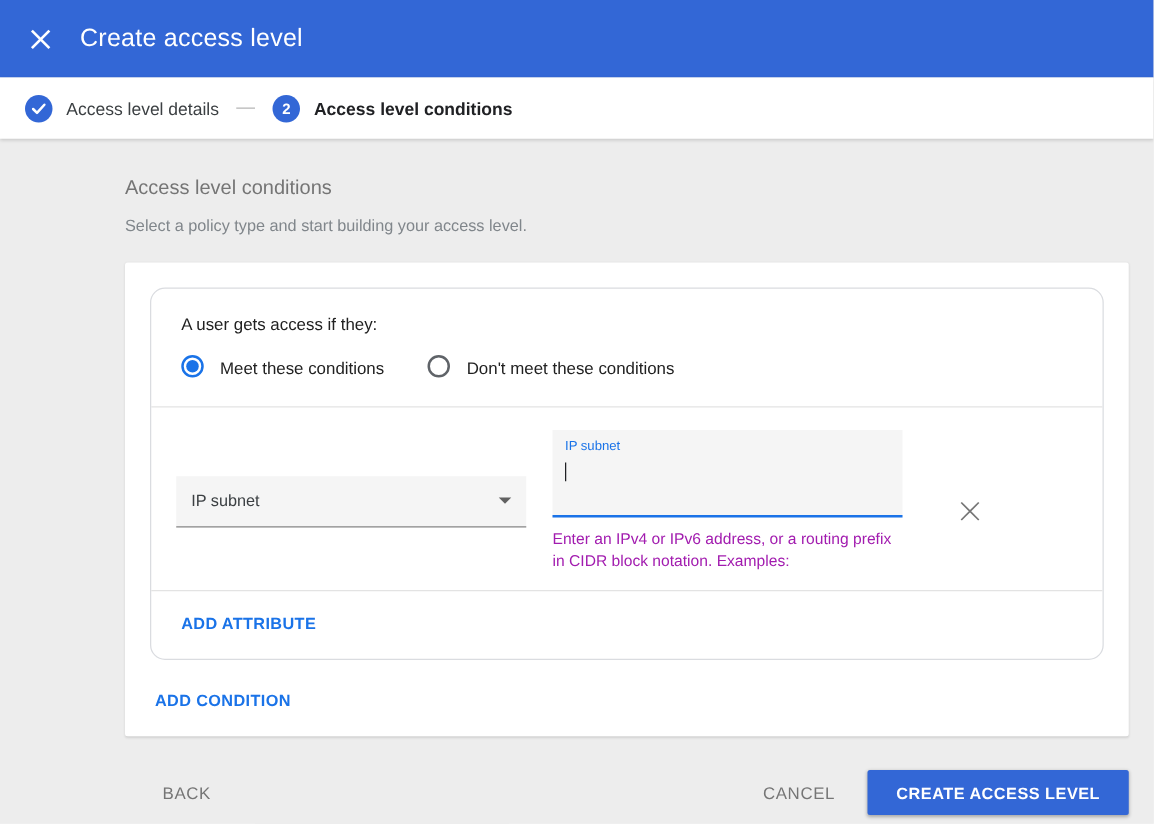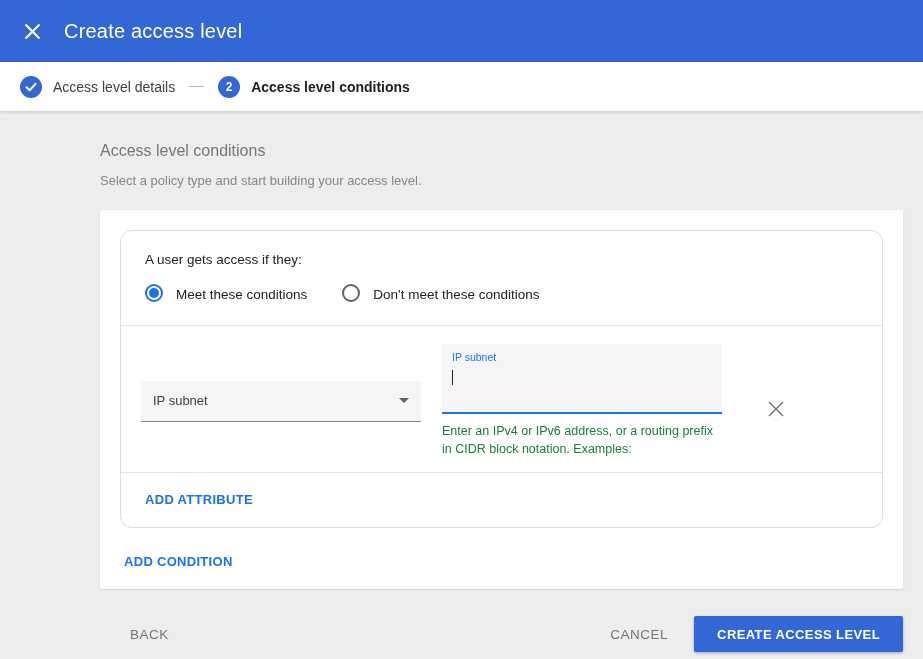--- a/index.html
+++ b/index.html
@@ -112,21 +112,21 @@
     margin-top:4px;
     font-size:13px; color:#3c4043;
   }
   .chip-remove {
     width:16px; height:16px; border-radius:50%;
     background:#9aa0a6; margin-left:5px;
     display:flex; align-items:center; justify-content:center;
     cursor:pointer; flex:none;
   }
   .text-caret { width:1px; height:15px; background:#202124; margin-top:7px; }
-  .helper { margin-top:8px; font-size:12.5px; color:#15803d; line-height:18px; }
+  .helper { margin-top:8px; font-size:12.5px; color:#a21caf; line-height:18px; }
 
   .remove-x {
     margin-left:44px; margin-top:15px;
     width:20px; height:20px;
     display:flex; align-items:center; justify-content:center;
     cursor:pointer;
   }
 
   .sec-addattr { border-top:1px solid #e3e3e3; padding:17px 24px 19px 24px; }
   .link {

